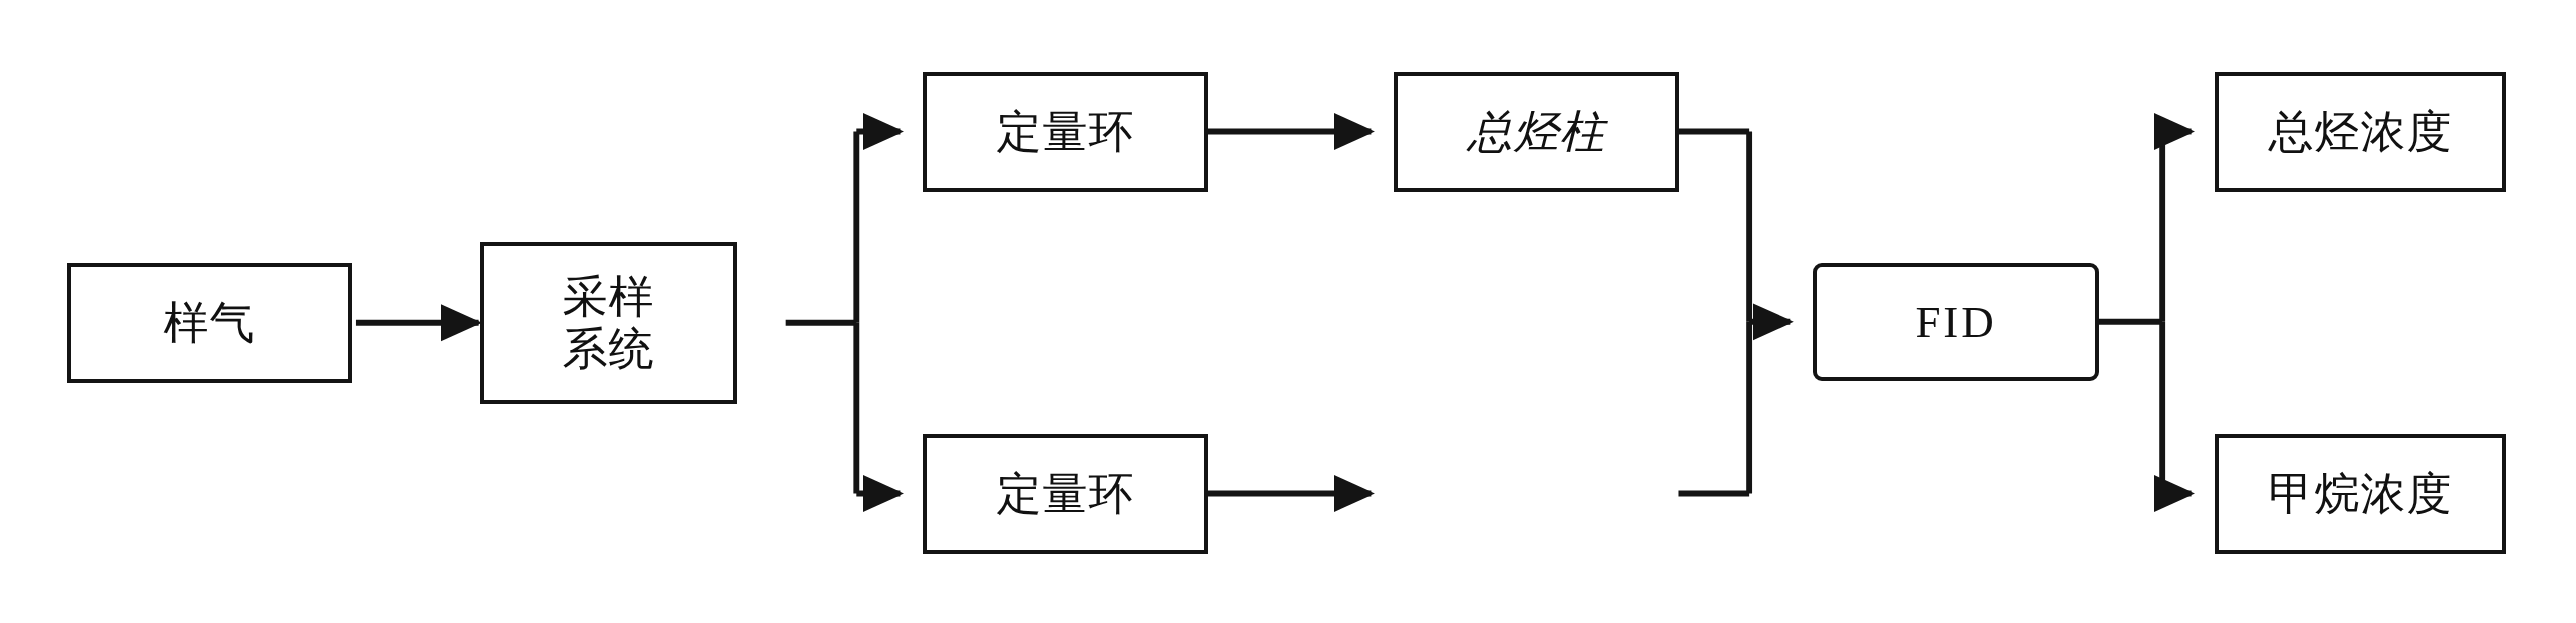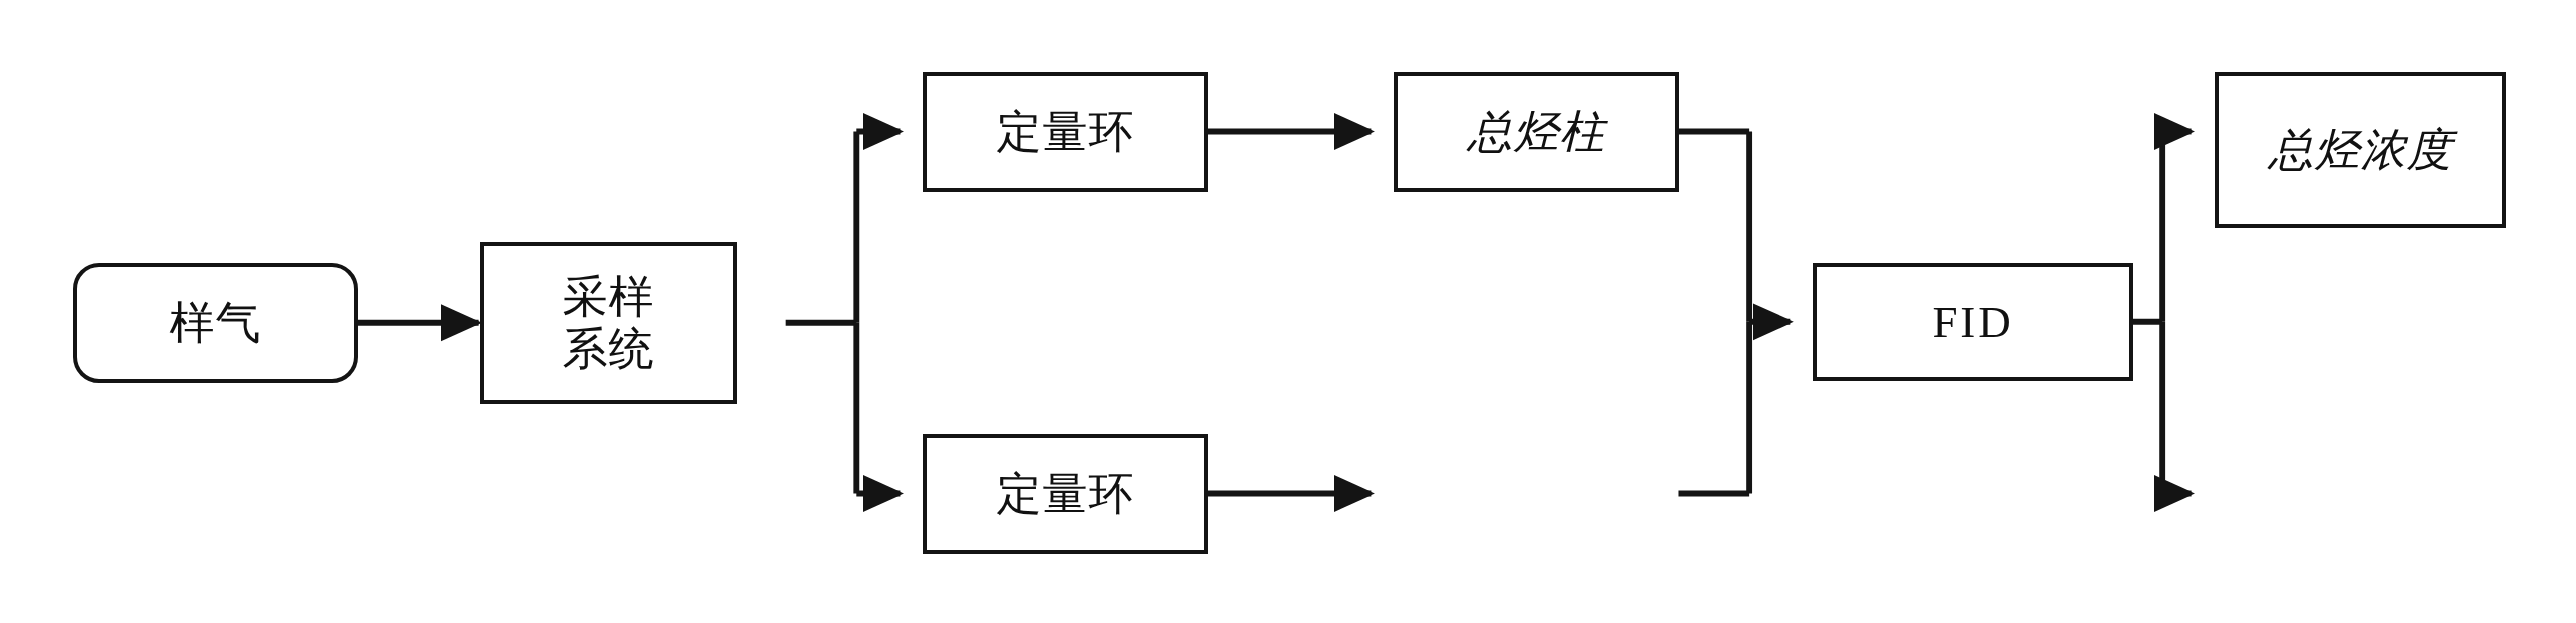--- a/index.html
+++ b/index.html
@@ -42,28 +42,28 @@
     text-align: left;
     letter-spacing: 1px;
     white-space: pre-line;
     font-weight: 400;
   }
   .node.latin .label {
     font-family: "Liberation Serif", "DejaVu Serif", serif;
     letter-spacing: 2.9px;
   }
   
-  #node-sample-gas      { left: 73px;   top: 263px; width: 285px; height: 120px; border-radius: 26px; }
+  #node-sample-gas      { left: 67px;   top: 263px; width: 285px; height: 120px; }
   #node-sampling-system { left: 480px;  top: 242px; width: 257px; height: 162px; }
   #node-loop-top        { left: 923px;  top: 72px;  width: 285px; height: 120px; }
   #node-loop-bottom     { left: 923px;  top: 434px; width: 285px; height: 120px; }
   #node-thc-column      { left: 1394px; top: 72px;  width: 285px; height: 120px; font-style: italic; }
   #node-pq-column       { left: 1394px; top: 434px; width: 285px; height: 120px; }
-  #node-fid             { left: 1813px; top: 263px; width: 320px; height: 118px; }
-  #node-thc-conc        { left: 2215px; top: 72px;  width: 291px; height: 156px; font-style: italic; }
+  #node-fid             { left: 1813px; top: 263px; width: 286px; height: 118px; border-radius: 9px; }
+  #node-thc-conc        { left: 2215px; top: 72px;  width: 291px; height: 120px; }
   #node-methane-conc    { left: 2215px; top: 434px; width: 291px; height: 120px; }
 </style>
 </head>
 <body>
 
 <div id="diagram-root">
 
   <svg id="wires" viewBox="0 0 2624 635" width="2576" height="623" xmlns="http://www.w3.org/2000/svg">
     <defs>
       <marker id="arrowhead" markerWidth="7" markerHeight="7" refX="6.4" refY="3.5" orient="auto" markerUnits="strokeWidth">
@@ -140,15 +140,18 @@
 
 
   <div class="node latin" id="node-fid">
     <span class="label">FID</span>
   </div>
 
   <div class="node" id="node-thc-conc">
     <span class="label">总烃浓度</span>
   </div>
 
+  <div class="node" id="node-methane-conc">
+    <span class="label">甲烷浓度</span>
+  </div>
 
 </div>
 
 
 </body></html>

